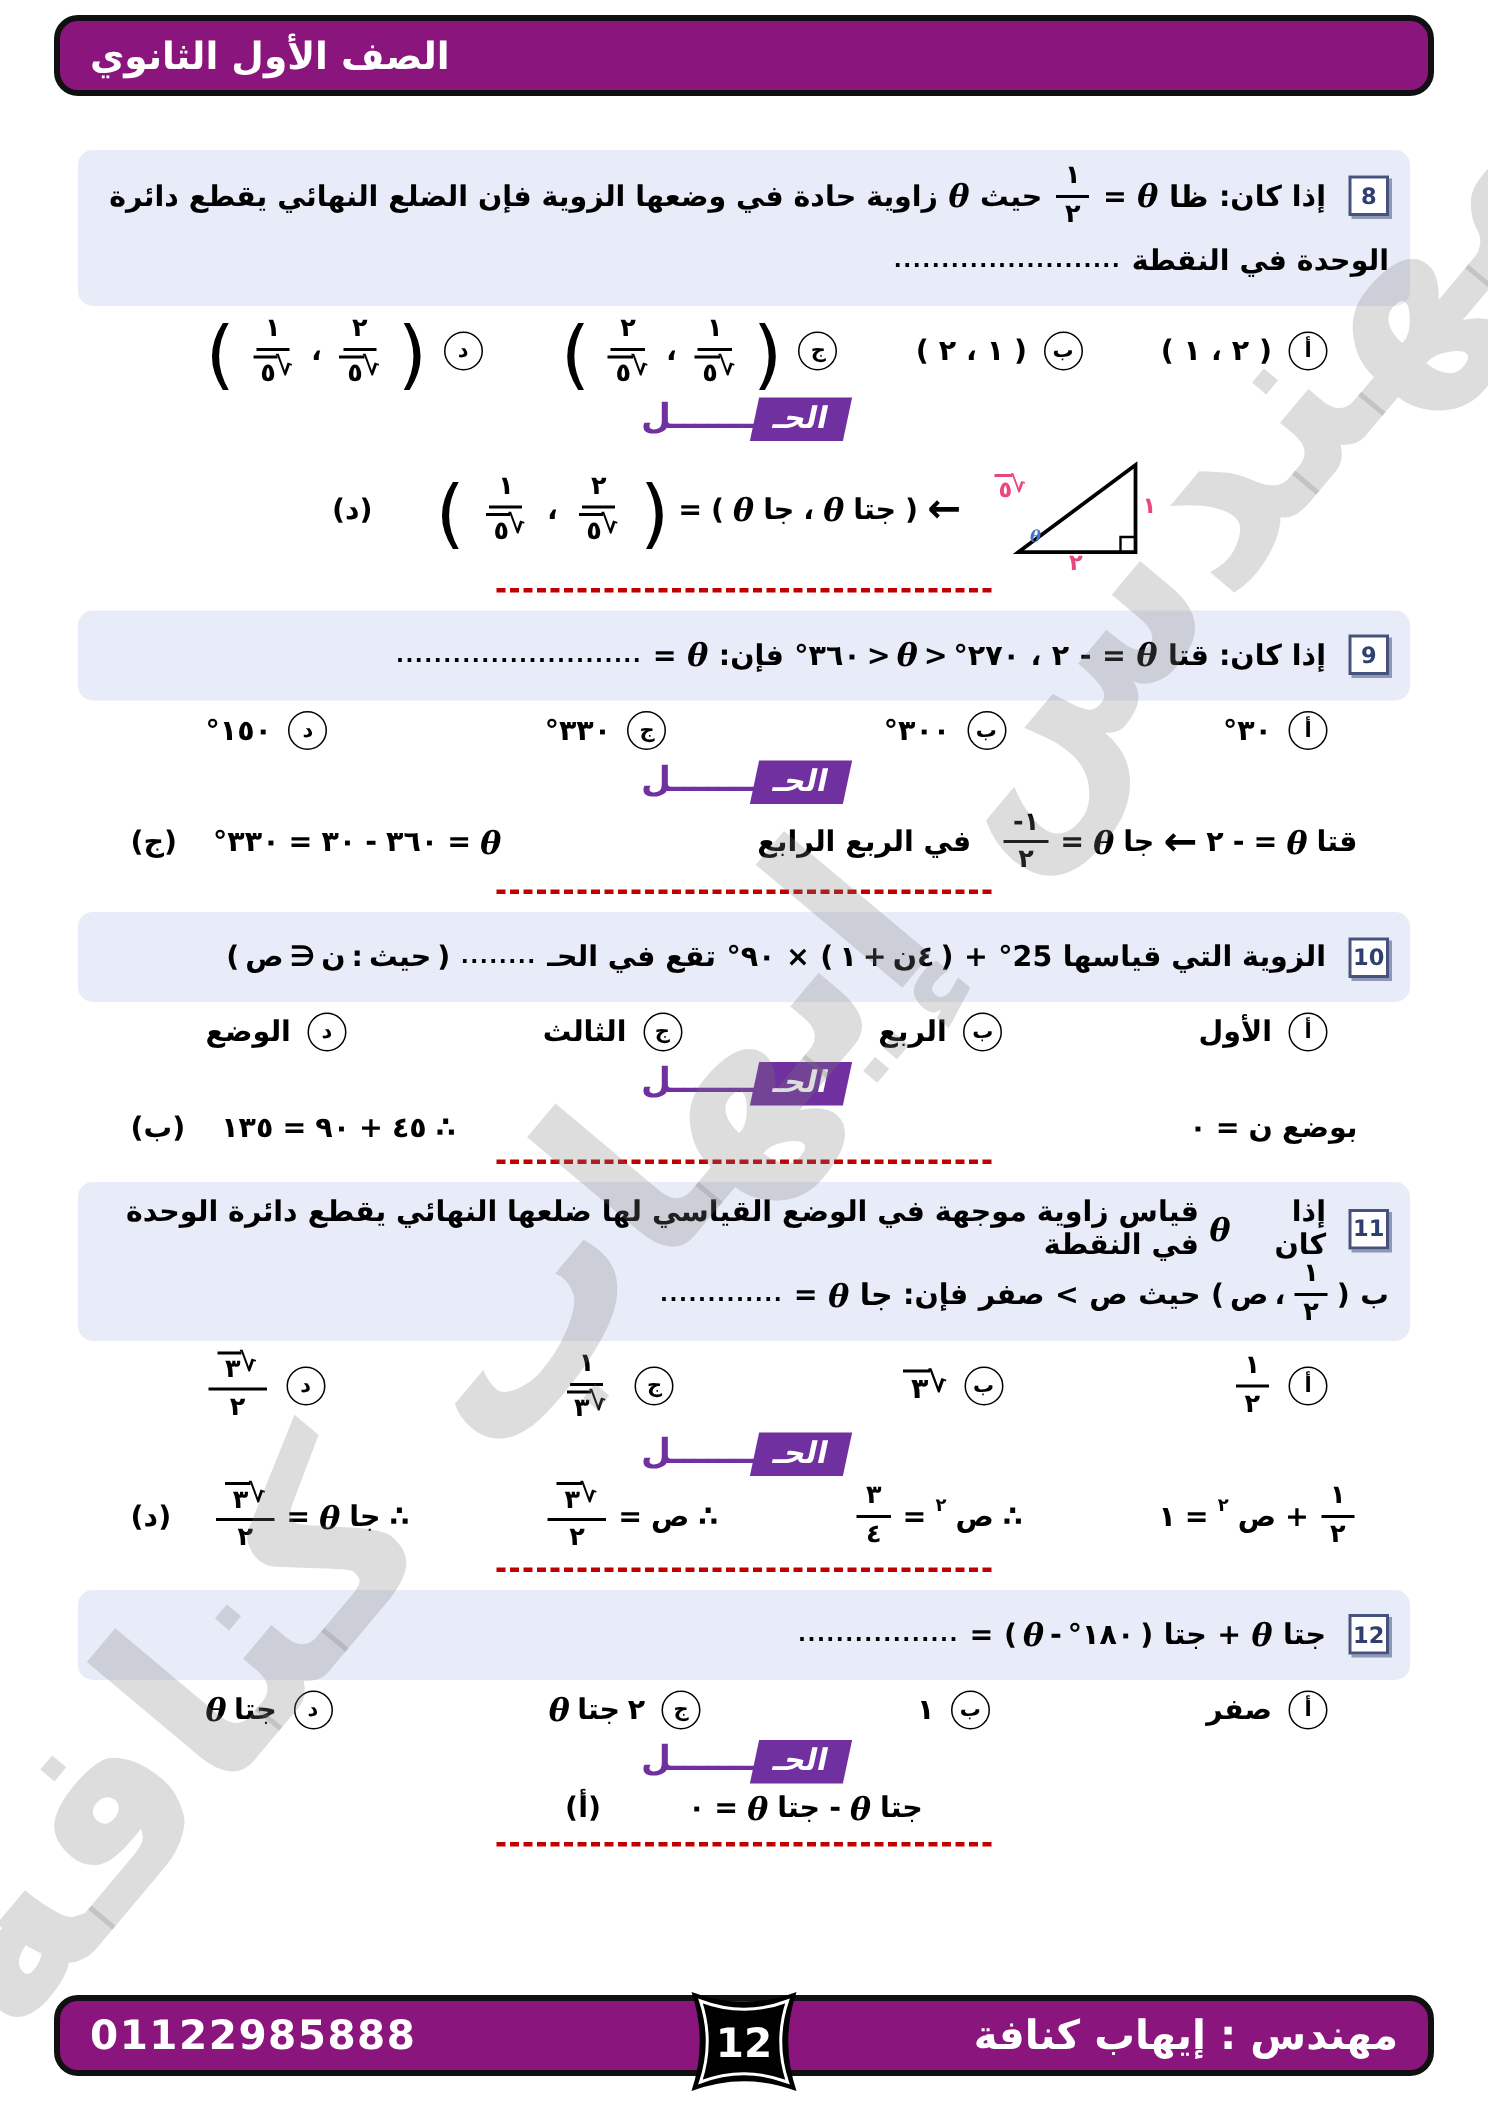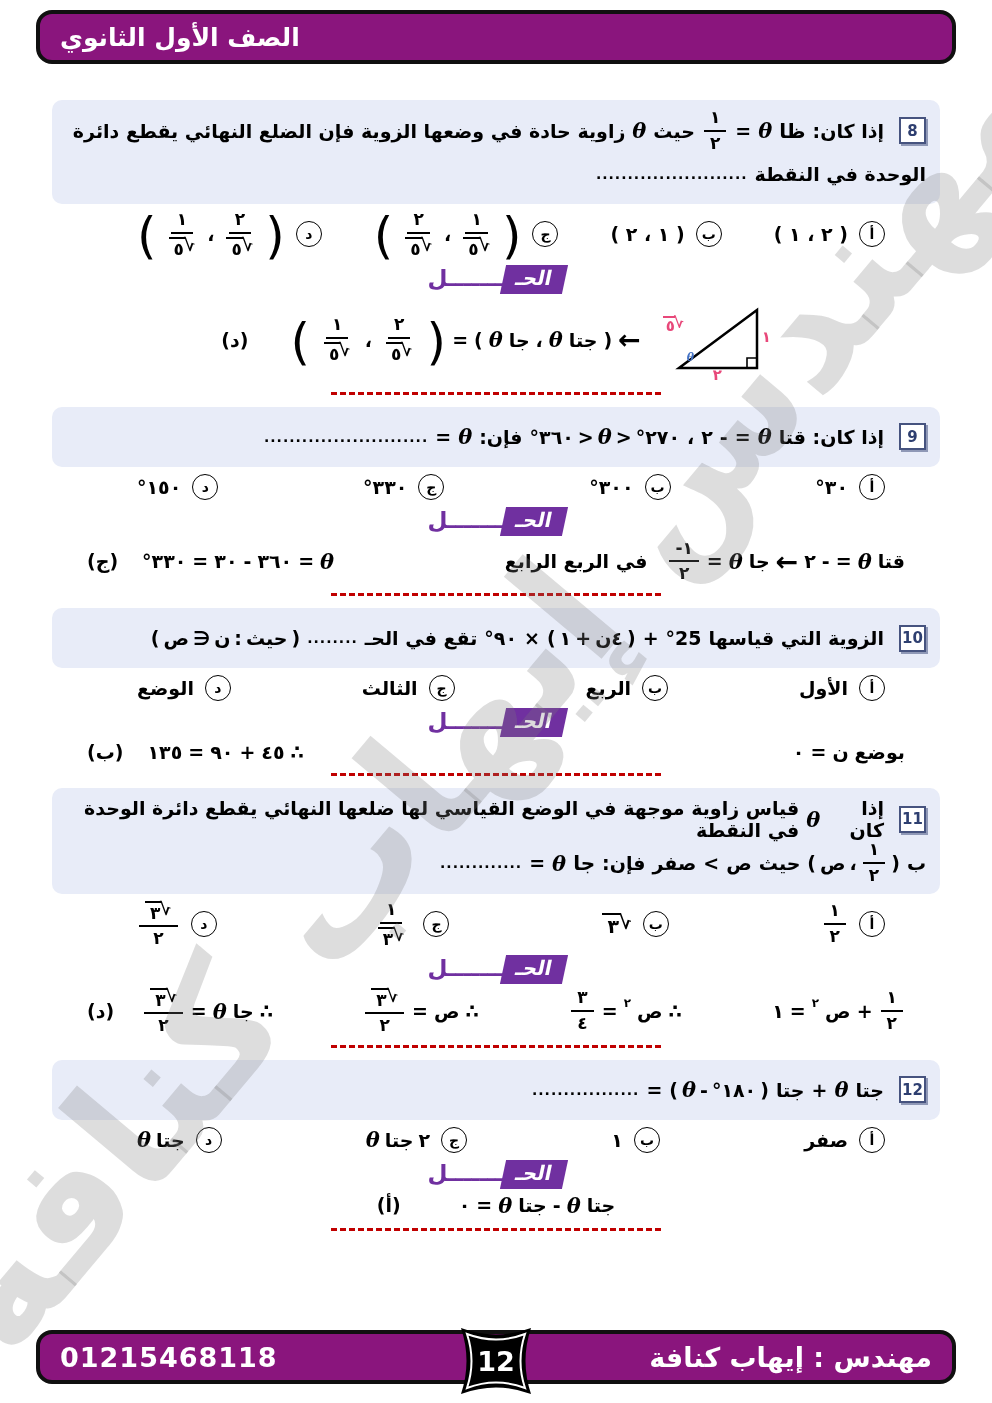--- a/index.html
+++ b/index.html
@@ -638,20 +638,20 @@
           <span class="m">-</span>
           <span class="g">θ</span>
           <span class="ar">جتا</span>
         </div>
       </div>
       <div class="divider"></div>
     </section>
   </main>
 
 <div class="bar" id="footerbar">
-  <span class="phone">01215468118</span>
+  <span class="phone">01122985888</span>
   <svg id="pagestar" width="78" height="74" viewBox="0 0 78 74">
     <path d="M4,4 Q39,17 74,4 Q63,37 74,70 Q39,57 4,70 Q15,37 4,4 Z" fill="#000"></path>
     <path d="M10,10 Q39,21 68,10 Q59,37 68,64 Q39,53 10,64 Q19,37 10,10 Z" fill="none" stroke="#fff" stroke-width="2"></path>
     <text x="39" y="47" text-anchor="middle" fill="#fff" font-size="27" font-weight="bold">12</text>
   </svg>
   <span>مهندس : إيهاب كنافة</span>
 </div>
 
 </body></html>

